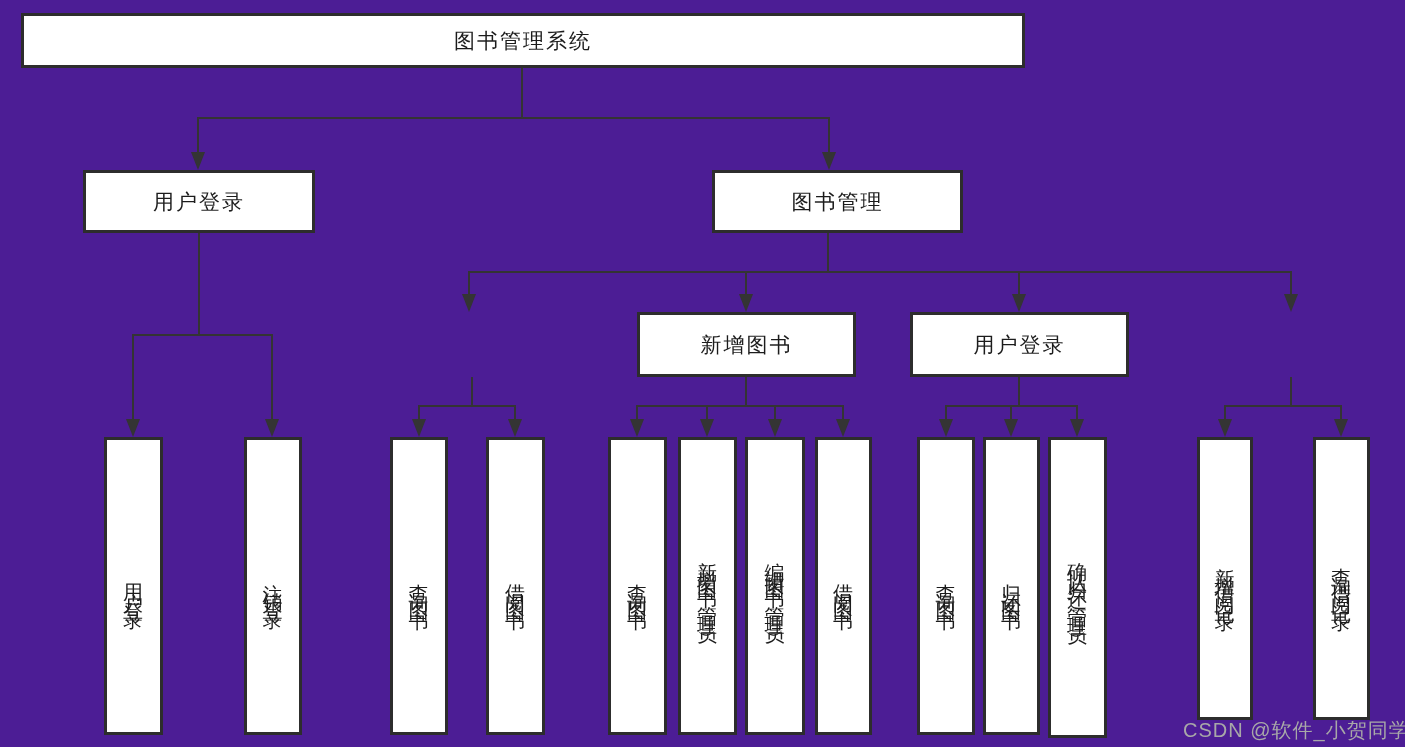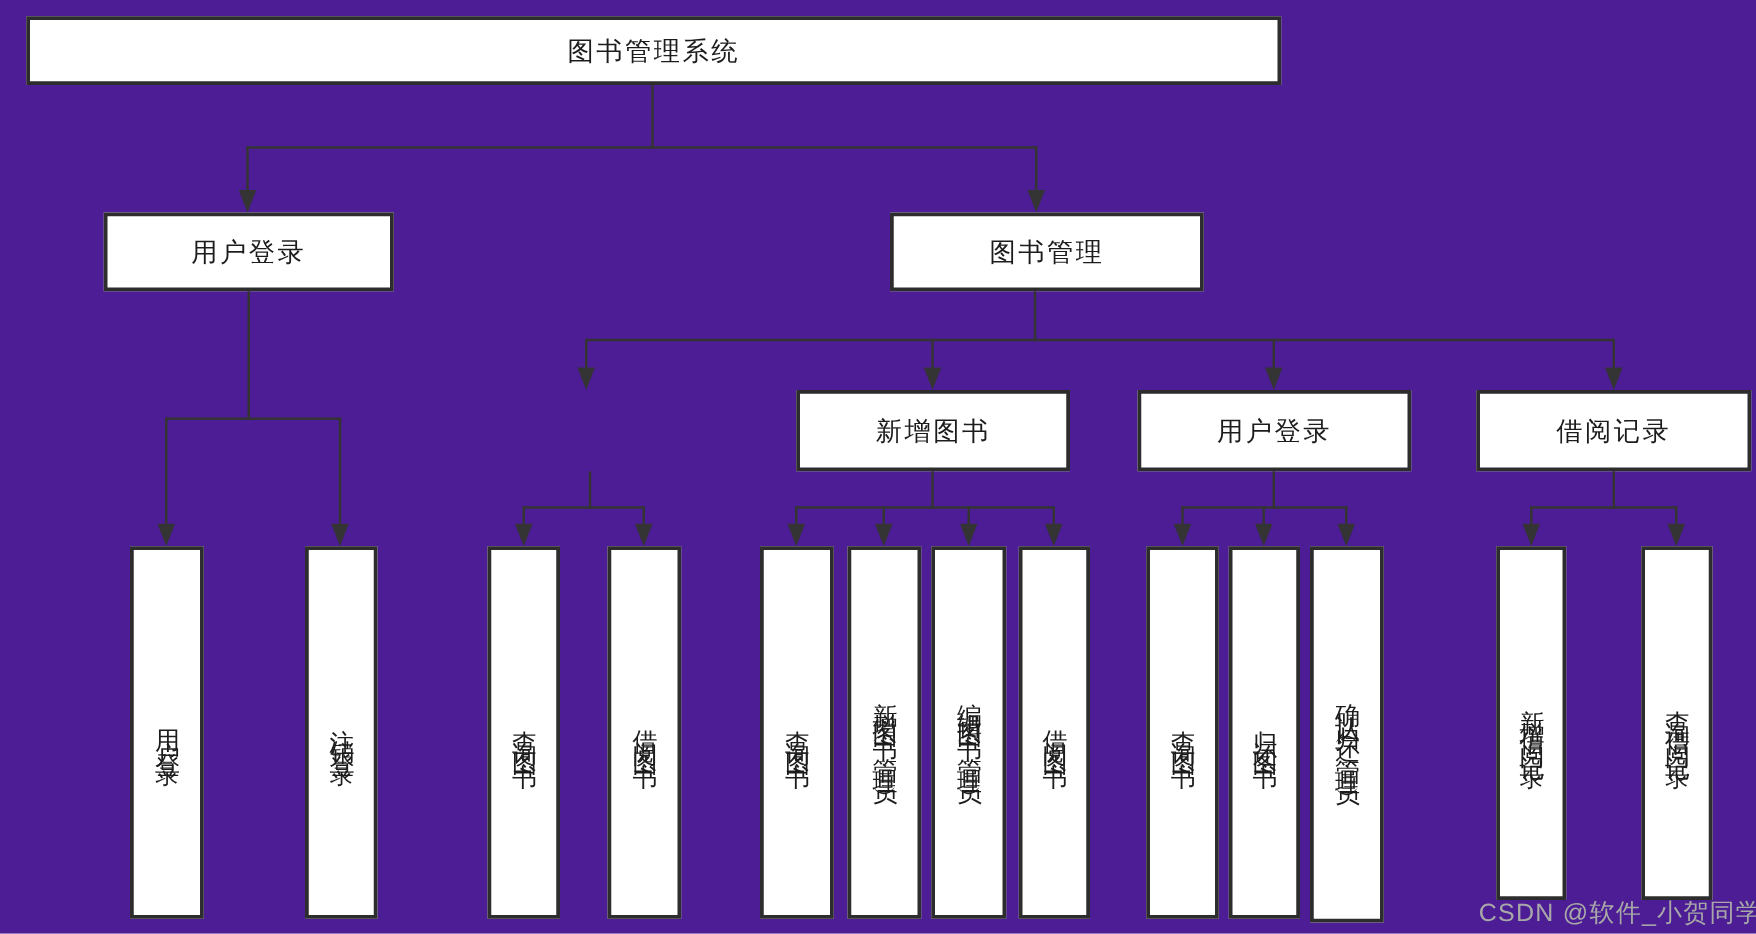--- a/index.html
+++ b/index.html
@@ -71,23 +71,20 @@
   <div class="vline" style="left:1018px;top:271px;height:24px"></div>
   <div class="arrow" style="left:1012px;top:294px"></div>
   <div class="vline" style="left:1290px;top:271px;height:24px"></div>
   <div class="arrow" style="left:1284px;top:294px"></div>
 
   <div class="hbox" style="left:637px;top:312px;width:219px;height:65px">
     <span>新增图书</span>
   </div>
   <div class="hbox" style="left:910px;top:312px;width:219px;height:65px">
     <span>用户登录</span>
-  </div>
-  <div class="hbox" style="left:1181px;top:312px;width:220px;height:65px">
-    <span>借阅记录</span>
   </div>
 
   <div class="vline" style="left:471px;top:377px;height:30px"></div>
   <div class="hline" style="left:418px;top:405px;width:98px"></div>
   <div class="vline" style="left:418px;top:405px;height:16px"></div>
   <div class="arrow" style="left:412px;top:419px"></div>
   <div class="vline" style="left:514px;top:405px;height:16px"></div>
   <div class="arrow" style="left:508px;top:419px"></div>
 
   <div class="vline" style="left:745px;top:377px;height:30px"></div>

